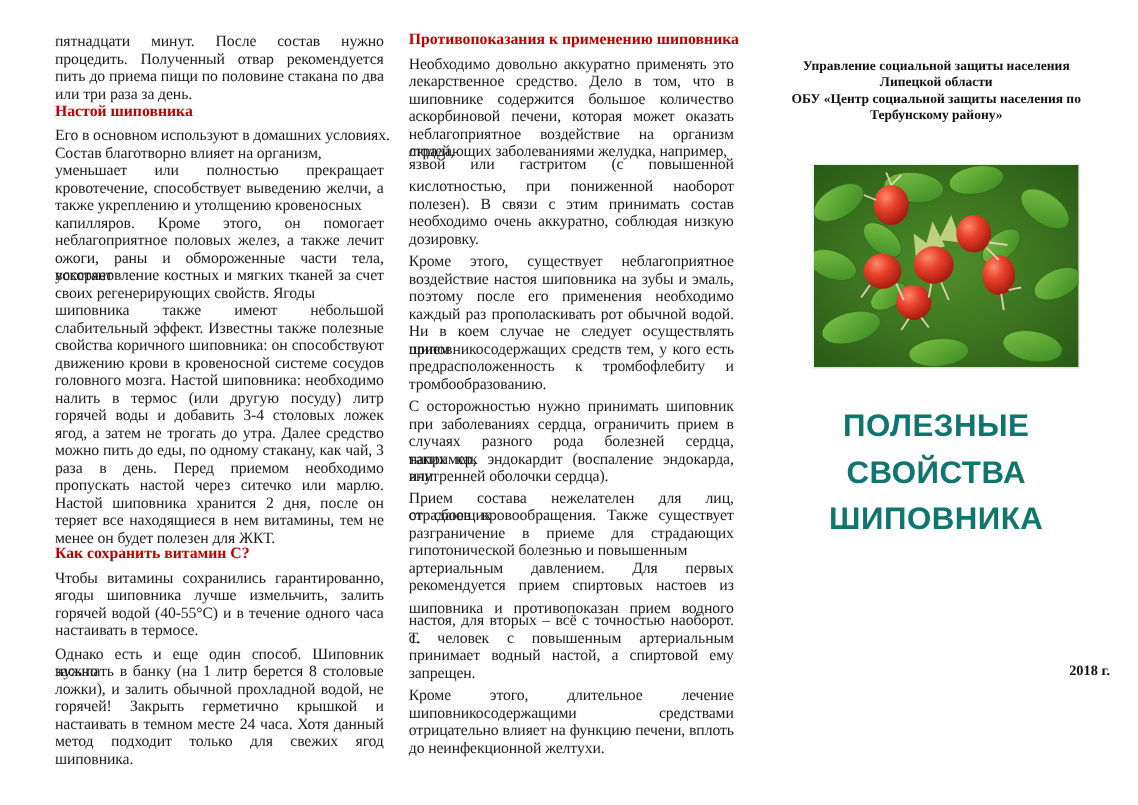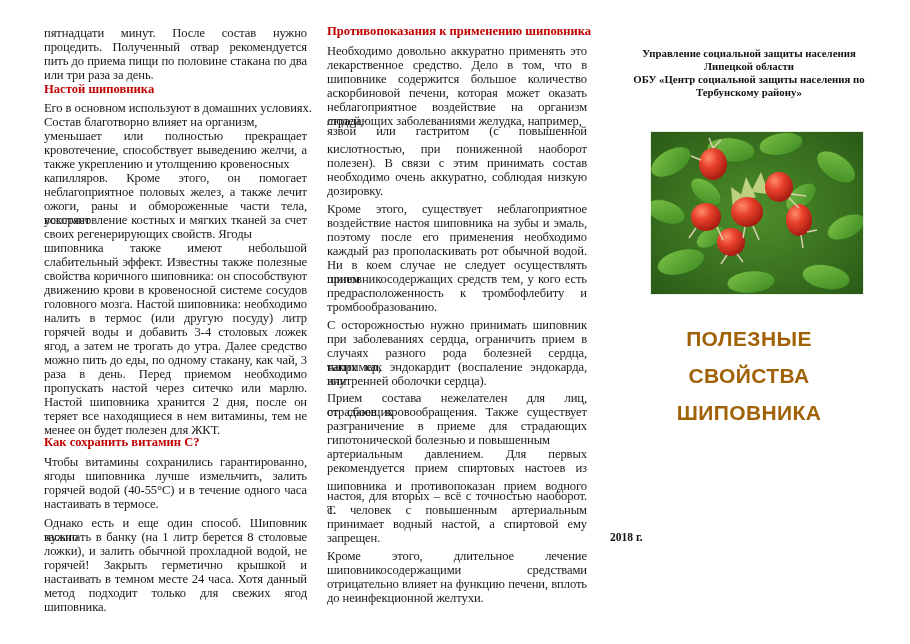--- a/index.html
+++ b/index.html
@@ -10,22 +10,22 @@
   .col-mid  { left:327px; width:260px; }
   .col-right{ left:610px; width:278px; }
   .line { position:absolute; left:0; right:0; font-size:12.6px; line-height:14px; height:14px;
           white-space:nowrap; overflow:visible; letter-spacing:-0.1px; }
   .line.j { text-align:justify; text-align-last:justify; white-space:normal; }
   .heading { position:absolute; left:0; font-size:12.6px; font-weight:bold; color:#c00000; line-height:14px; white-space:nowrap; }
   .org { position:absolute; left:0; right:0; text-align:center; font-size:10.8px; font-weight:bold; line-height:12.5px; color:#111; }
   .photo { position:absolute; left:40px; top:131px; width:212px; height:162px; overflow:hidden; border:1px solid #e8efe5; }
   .title-line { position:absolute; left:0; right:0; text-align:center;
                 font-family:"Liberation Sans", "DejaVu Sans", sans-serif; font-weight:bold;
-                font-size:21px; color:#a16207; letter-spacing:0.4px; }
-  .year { position:absolute; left:0; right:0; text-align:left; font-size:11.5px; font-weight:bold; color:#111; }
+                font-size:25px; color:#0f766e; letter-spacing:0.4px; }
+  .year { position:absolute; left:0; right:0; text-align:right; font-size:11.5px; font-weight:bold; color:#111; }
 </style>
 </head>
 <body>
 
 <div class="col col-left">
   <div>
     <div class="line j" style="top:26px">пятнадцати минут. После состав нужно</div>
     <div class="line j" style="top:40px">процедить. Полученный отвар рекомендуется</div>
     <div class="line j" style="top:54px">пить до приема пищи по половине стакана по два</div>
     <div class="line" style="top:68px">или три раза за день.</div>

